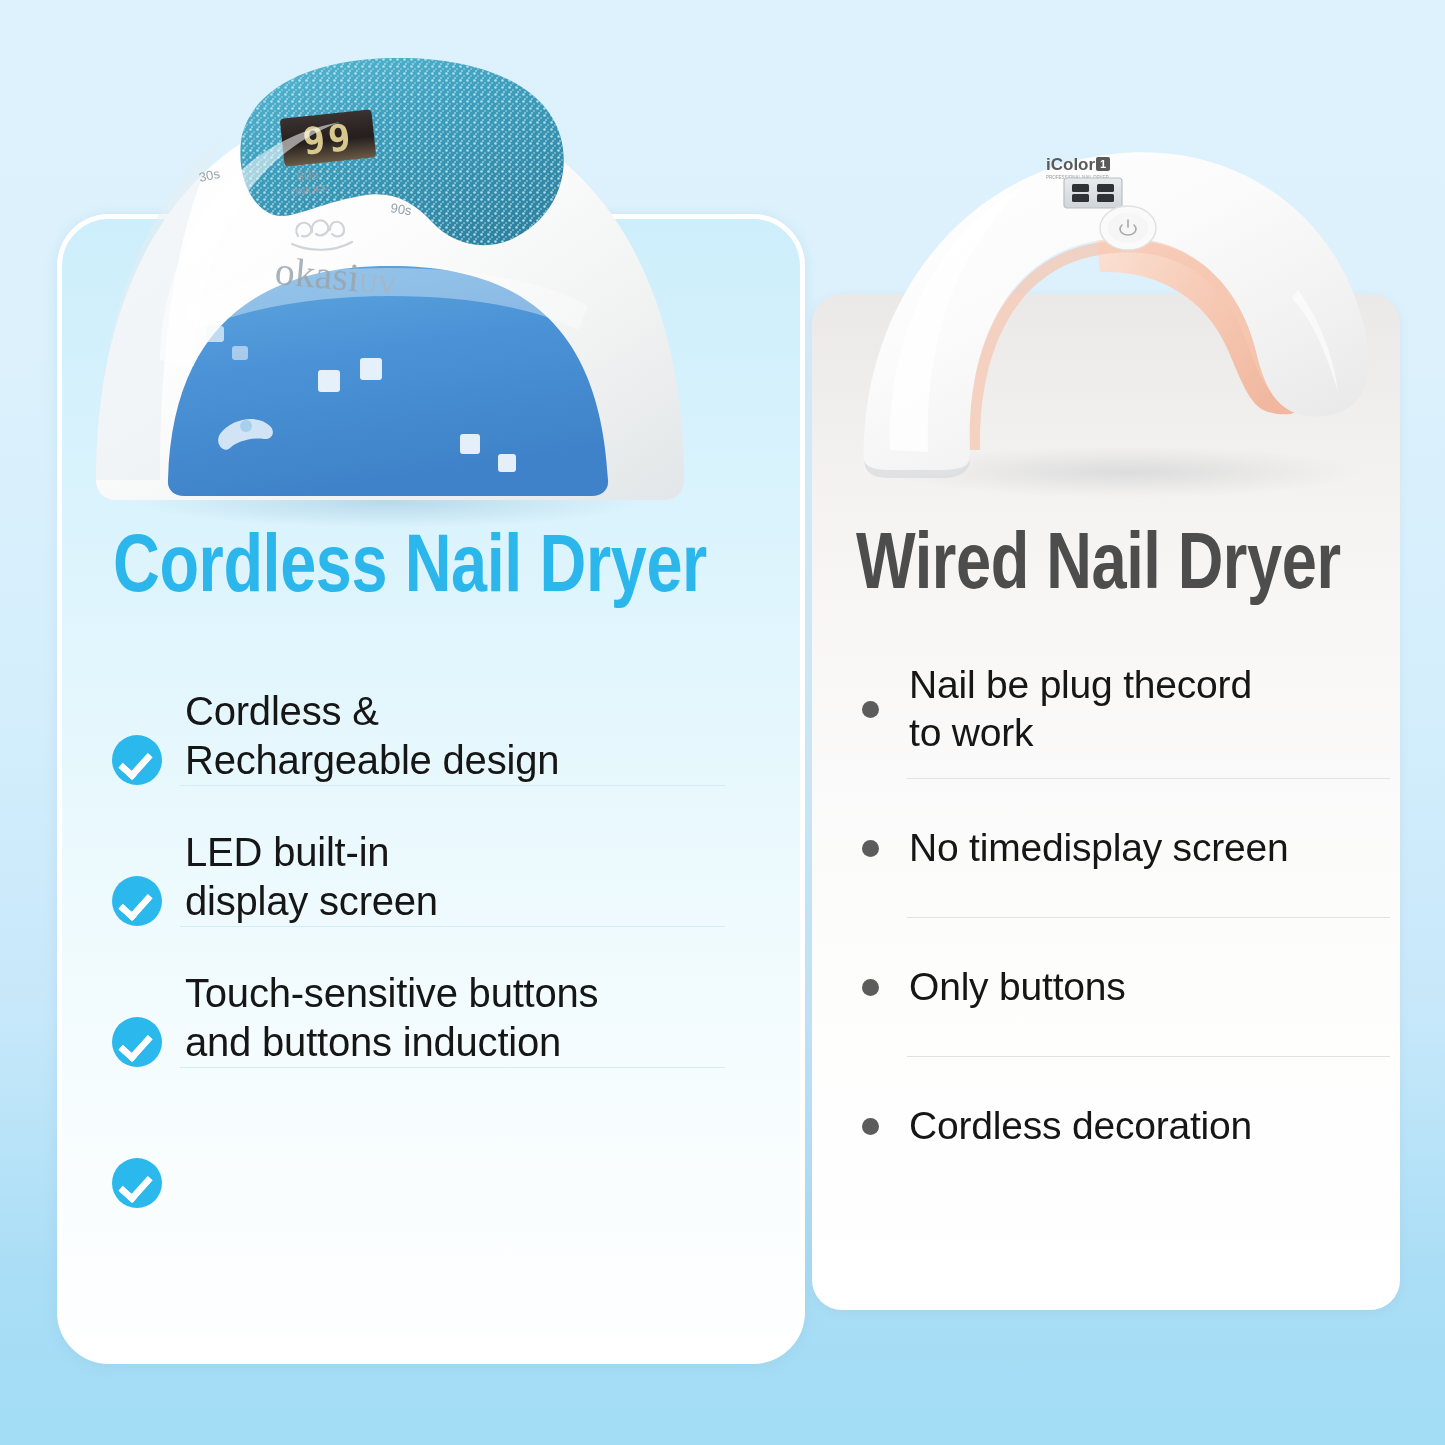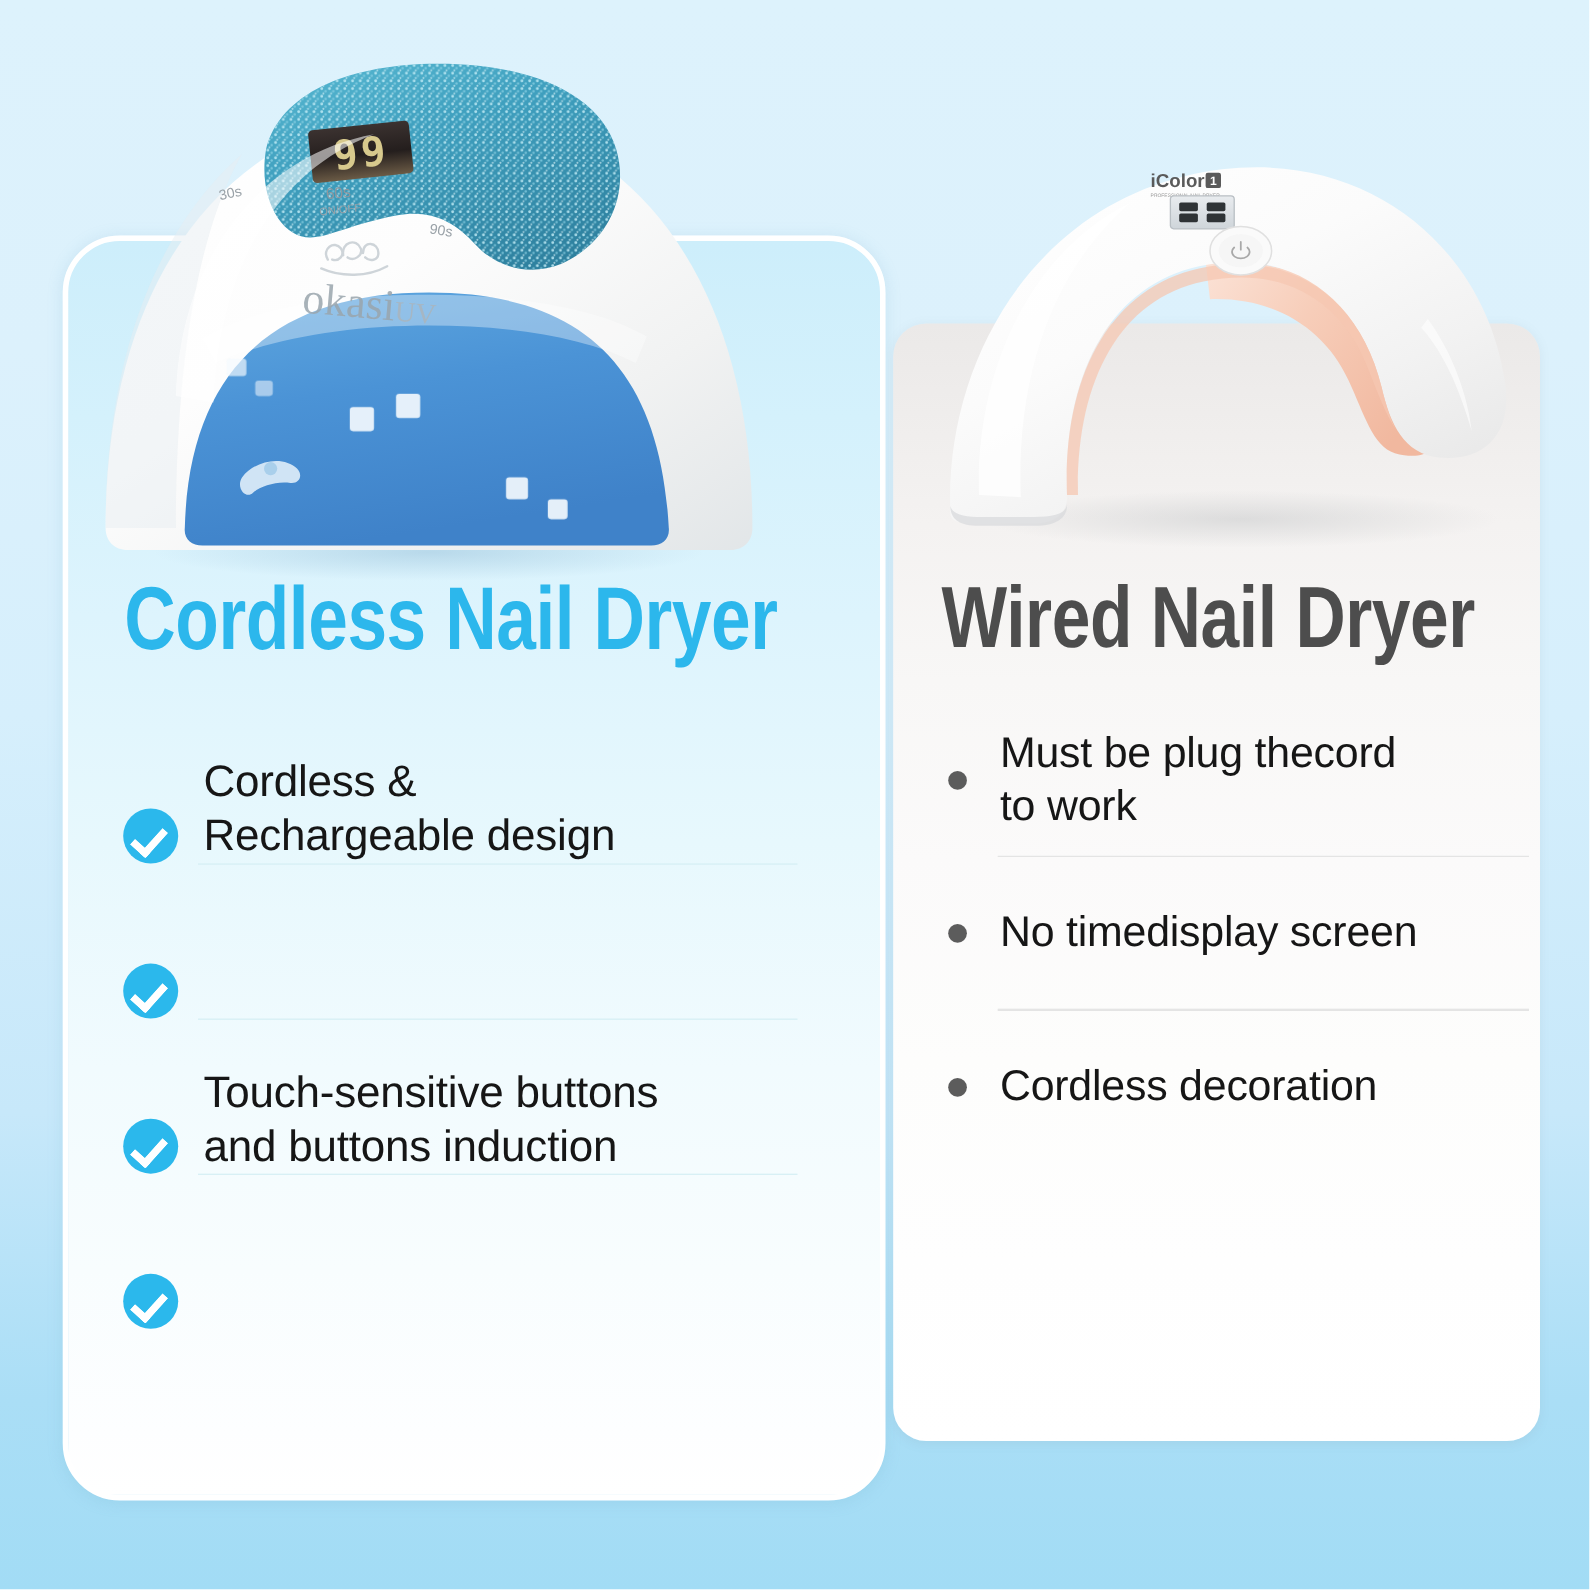--- a/index.html
+++ b/index.html
@@ -384,51 +384,57 @@
 
     <div class="feat">
       <span class="check-icon"></span>
       <span class="feat-text">Cordless &amp;
 Rechargeable design</span>
     </div>
     <div class="divider-left"></div>
 
     <div class="feat">
       <span class="check-icon"></span>
+      <span class="feat-text">LED built-in
+display screen</span>
     </div>
     <div class="divider-left"></div>
 
     <div class="feat">
       <span class="check-icon"></span>
       <span class="feat-text">Touch-sensitive buttons
 and buttons induction</span>
     </div>
     <div class="divider-left"></div>
 
     <div class="feat">
       <span class="check-icon"></span>
     </div>
 
   </div>
 
   <div id="list-right">
 
     <div class="feat">
       <span class="dot-icon"></span>
-      <span class="feat-text">Must be plug thecord
+      <span class="feat-text">Nail be plug thecord
 to work</span>
     </div>
     <div class="divider-right"></div>
 
     <div class="feat">
       <span class="dot-icon"></span>
       <span class="feat-text">No timedisplay screen</span>
     </div>
     <div class="divider-right"></div>
 
+    <div class="feat">
+      <span class="dot-icon"></span>
+      <span class="feat-text">Only buttons</span>
+    </div>
     <div class="divider-right"></div>
 
     <div class="feat">
       <span class="dot-icon"></span>
       <span class="feat-text">Cordless decoration</span>
     </div>
 
   </div>
 
 </div>

